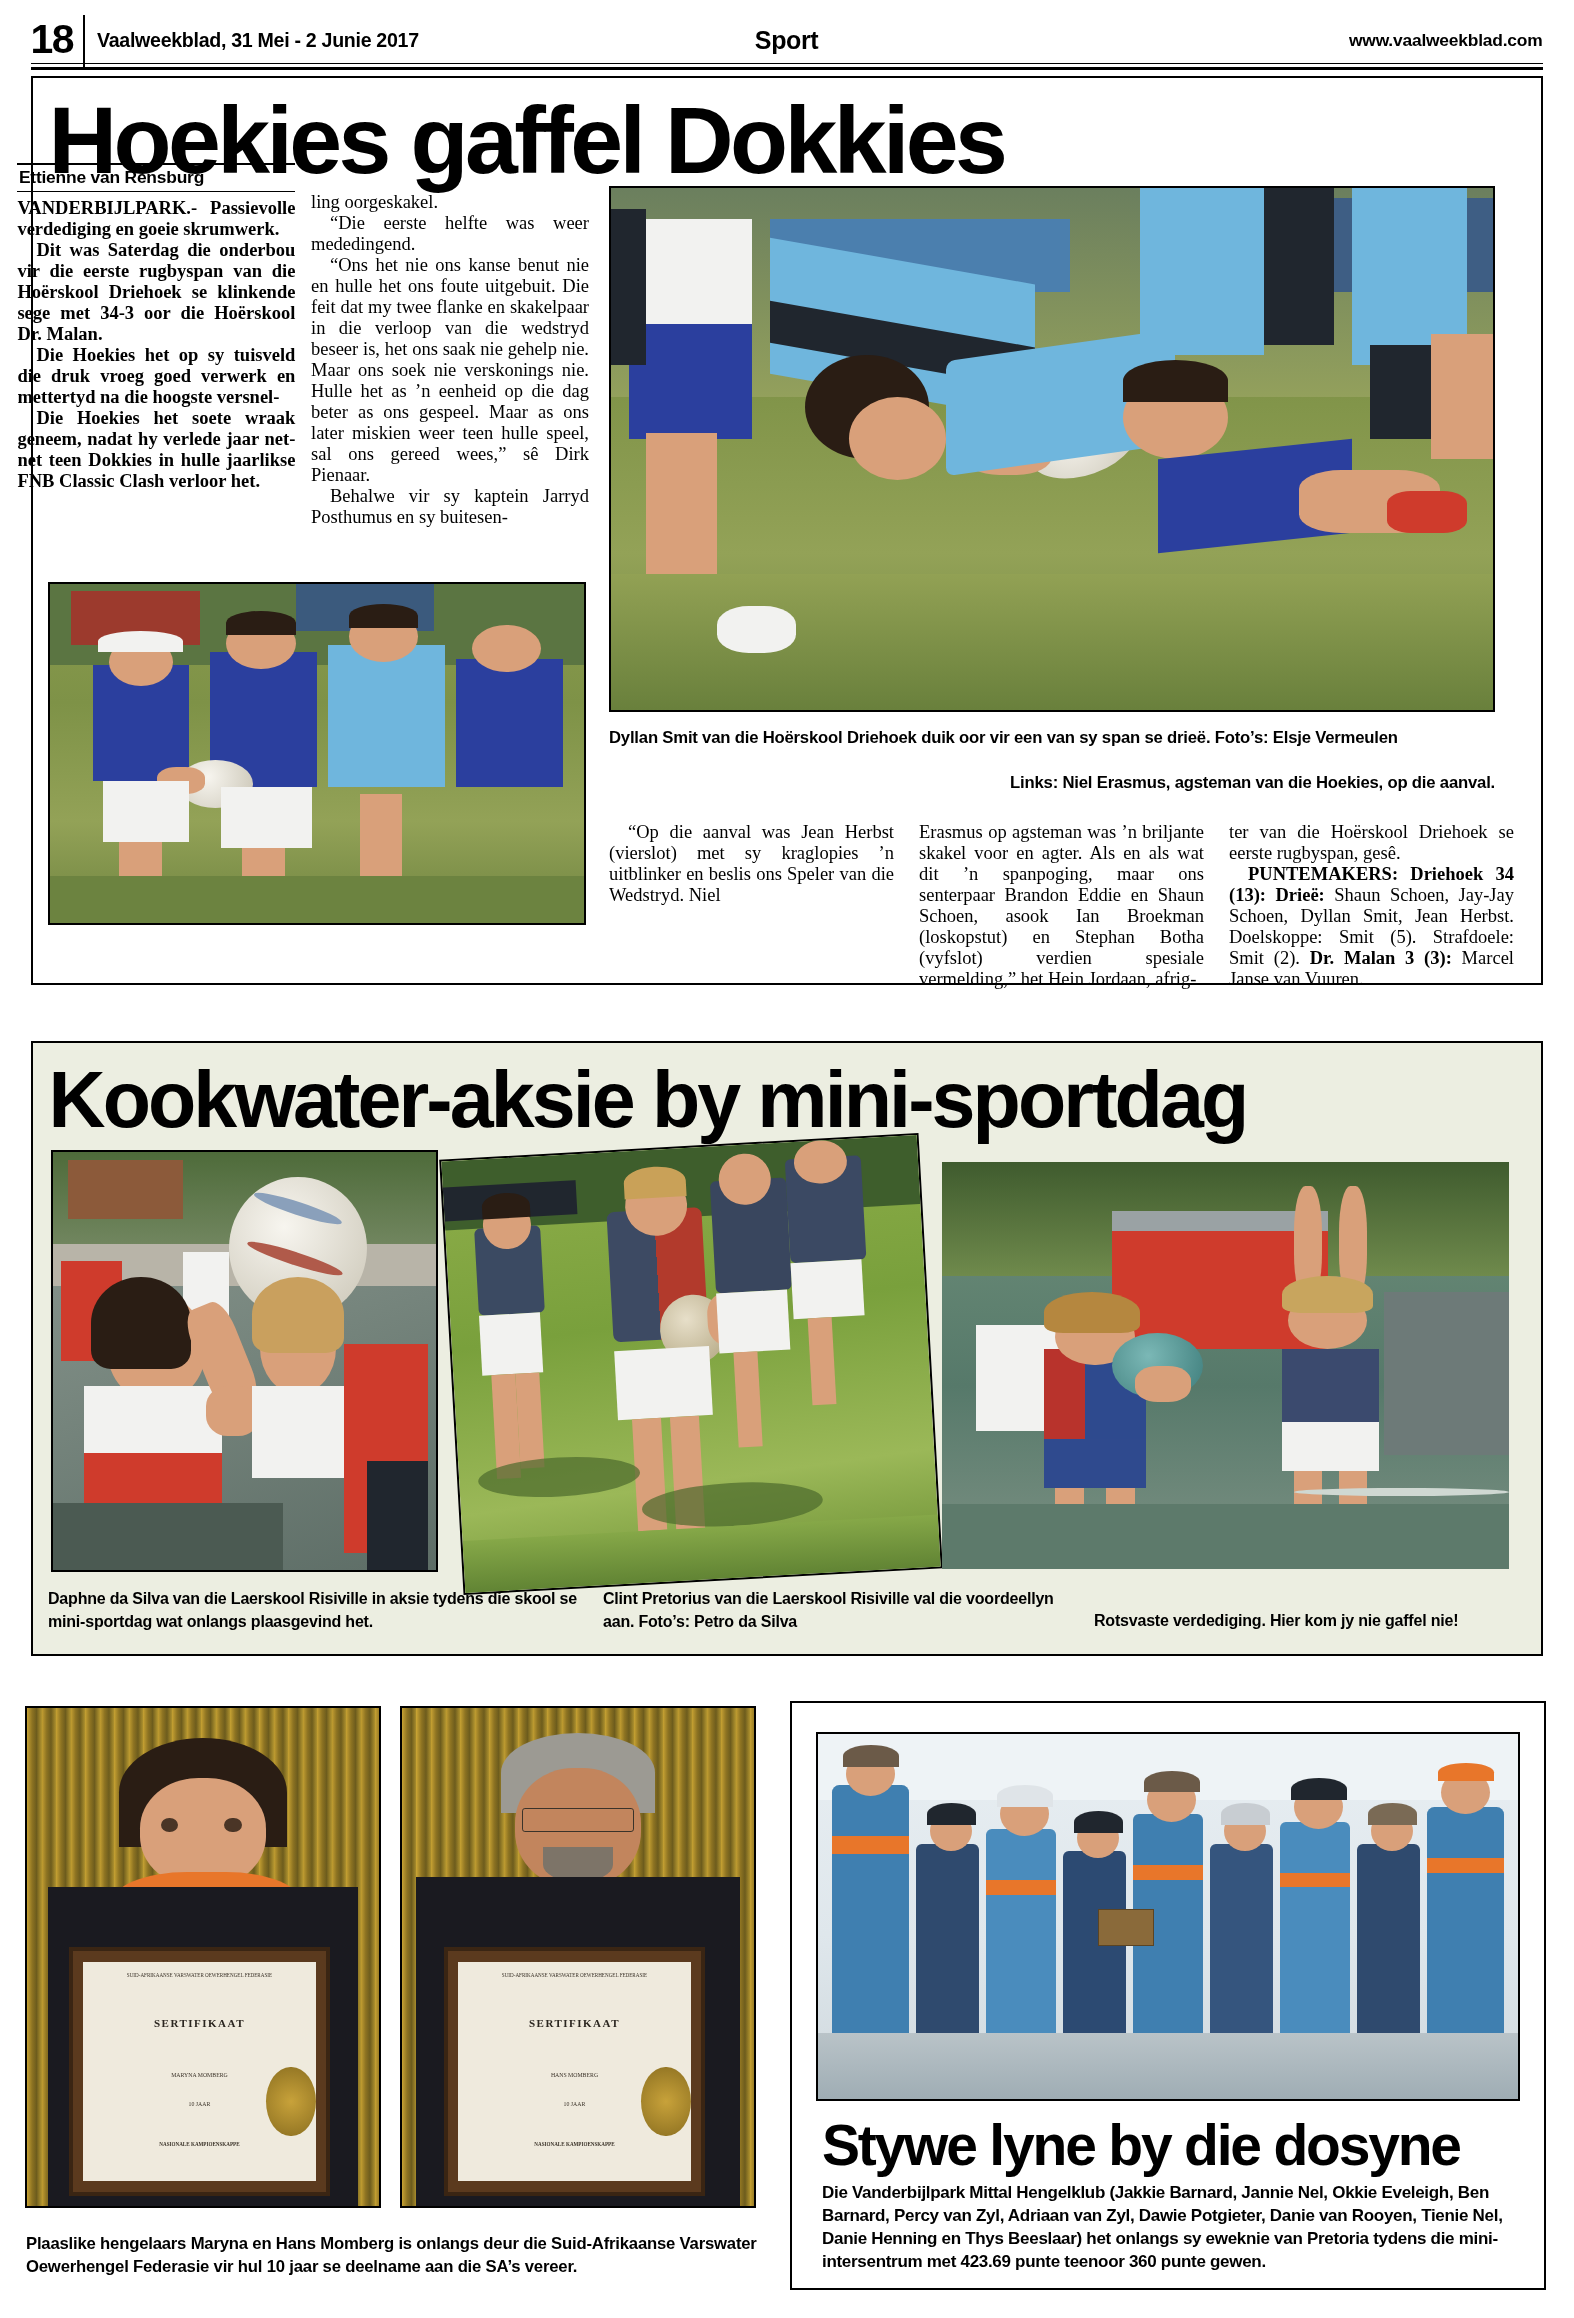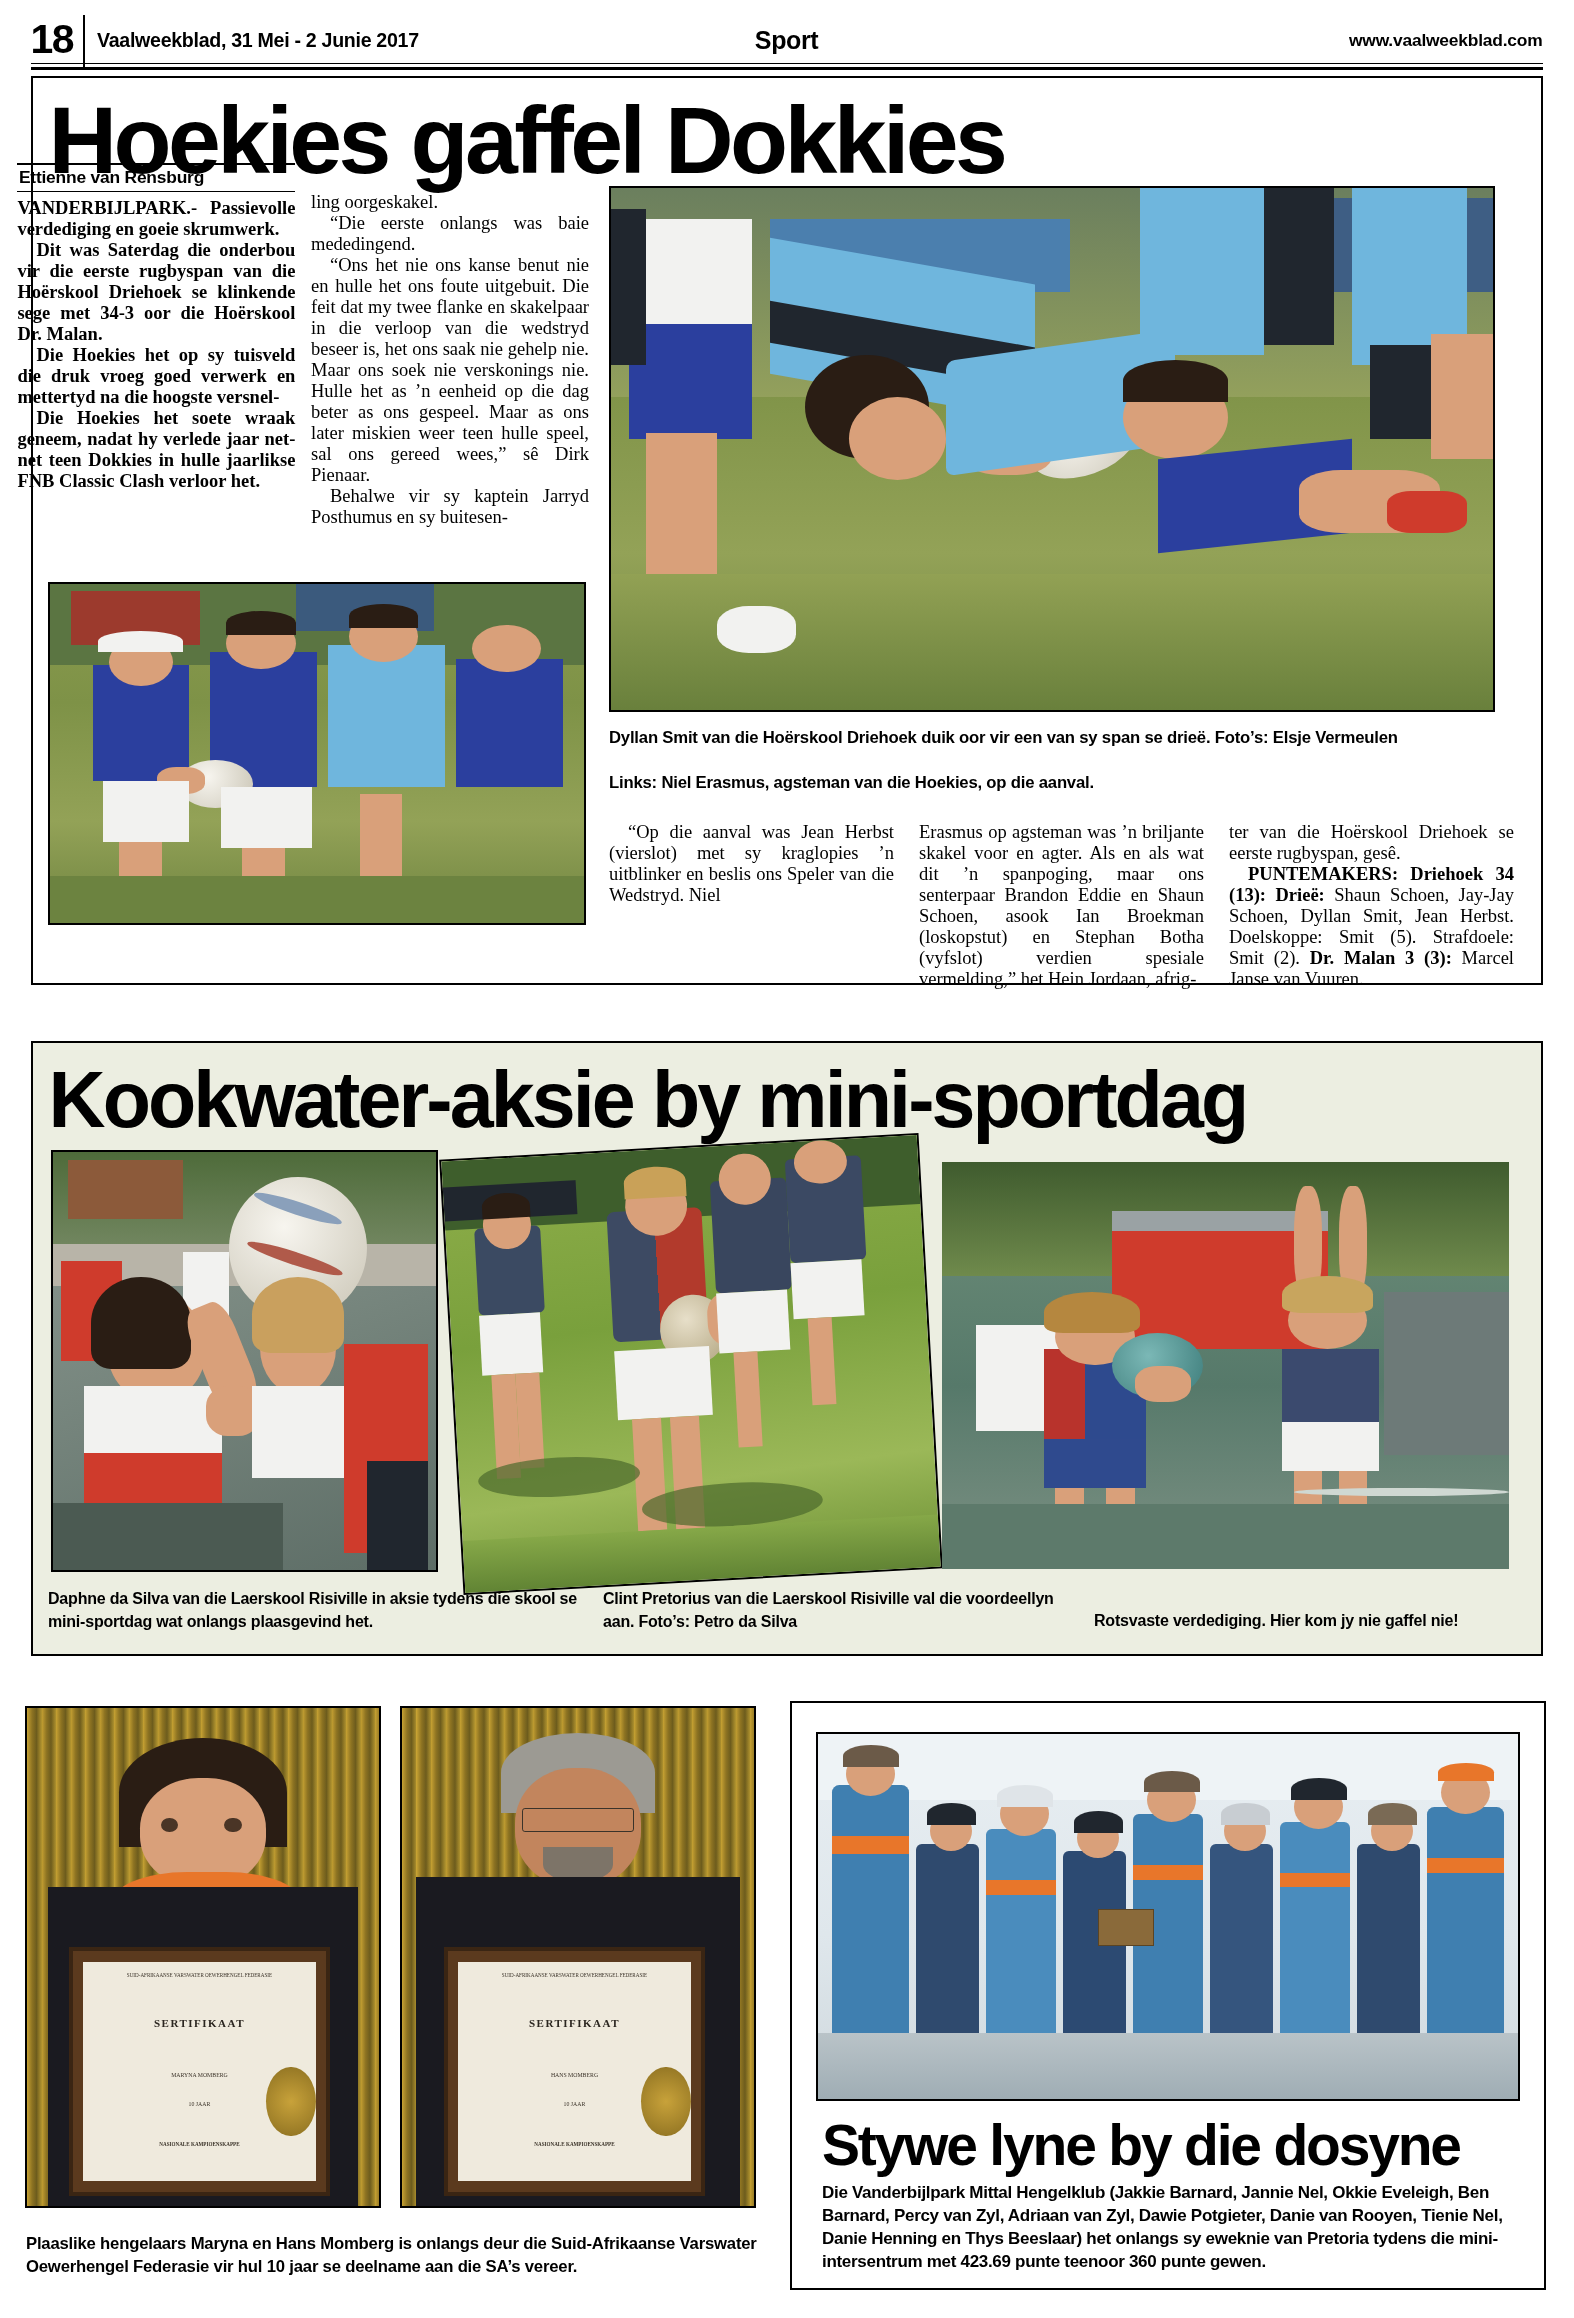--- a/index.html
+++ b/index.html
@@ -77,21 +77,21 @@
   
   .ph-main { left:609px; top:186px; width:886px; height:526px; }
   
   .ph-left { left:48px; top:582px; width:538px; height:343px; }
 
   .cap {
     font-family:"Liberation Sans", sans-serif; font-weight:bold;
     font-size:16.7px; line-height:22px; letter-spacing:-0.2px;
   }
   .cap1 { position:absolute; left:609px; top:727px; width:886px; }
-  .cap2 { position:absolute; left:609px; top:772px; width:886px; }
+  .cap2 { position:absolute; left:609px; top:772px; width:886px;text-align:right; }
 
   .s1c3 { position:absolute; left:609px; top:822px; width:285px; }
   .s1c4 { position:absolute; left:919px; top:822px; width:285px; }
   .s1c5 { position:absolute; left:1229px; top:822px; width:285px; }
 
   
   .sec2 {
     position:absolute; left:30.5px; top:1041px; width:1512px; height:615px;
     border:2.9px solid #000; background:#eceee1;
   }
@@ -187,21 +187,21 @@
 
 <div class="s1c1 col">
   <p class="noind">VANDERBIJLPARK.- Passievolle verdediging en goeie skrumwerk.</p>
   <p>Dit was Saterdag die onderbou vir die eerste rugbyspan van die Hoërskool Driehoek se klinkende sege met 34-3 oor die Hoërskool Dr. Malan.</p>
   <p>Die Hoekies het op sy tuisveld die druk vroeg goed verwerk en mettertyd na die hoogste versnel-</p>
   <p>Die Hoekies het soete wraak geneem, nadat hy verlede jaar net-net teen Dokkies in hulle jaarlikse FNB Classic Clash verloor het.</p>
 </div>
 
 <div class="s1c2 col">
   <p class="noind">ling oorgeskakel.</p>
-  <p>“Die eerste onlangs was baie mededingend.</p>
+  <p>“Die eerste helfte was weer mededingend.</p>
   <p>“Ons het nie ons kanse benut nie en hulle het ons foute uitgebuit. Die feit dat my twee flanke en skakelpaar in die verloop van die wedstryd beseer is, het ons saak nie gehelp nie. Maar ons soek nie verskonings nie. Hulle het as ’n eenheid op die dag beter as ons gespeel. Maar as ons later miskien weer teen hulle speel, sal ons gereed wees,” sê Dirk Pienaar.</p>
   <p>Behalwe vir sy kaptein Jarryd Posthumus en sy buitesen-</p>
 </div>
 
 <div class="photo ph-main">
   <div class="im grass"></div>
   <div class="f blur" style="left:0;top:0;width:100%;height:40%;background:linear-gradient(180deg,#6b7f5e,#93a05c);"></div>
   <div class="f blur" style="left:18%;top:6%;width:34%;height:14%;background:#4b7fae;"></div>
   <div class="f blur" style="left:60%;top:2%;width:40%;height:18%;background:#3e5e84;"></div>
 

